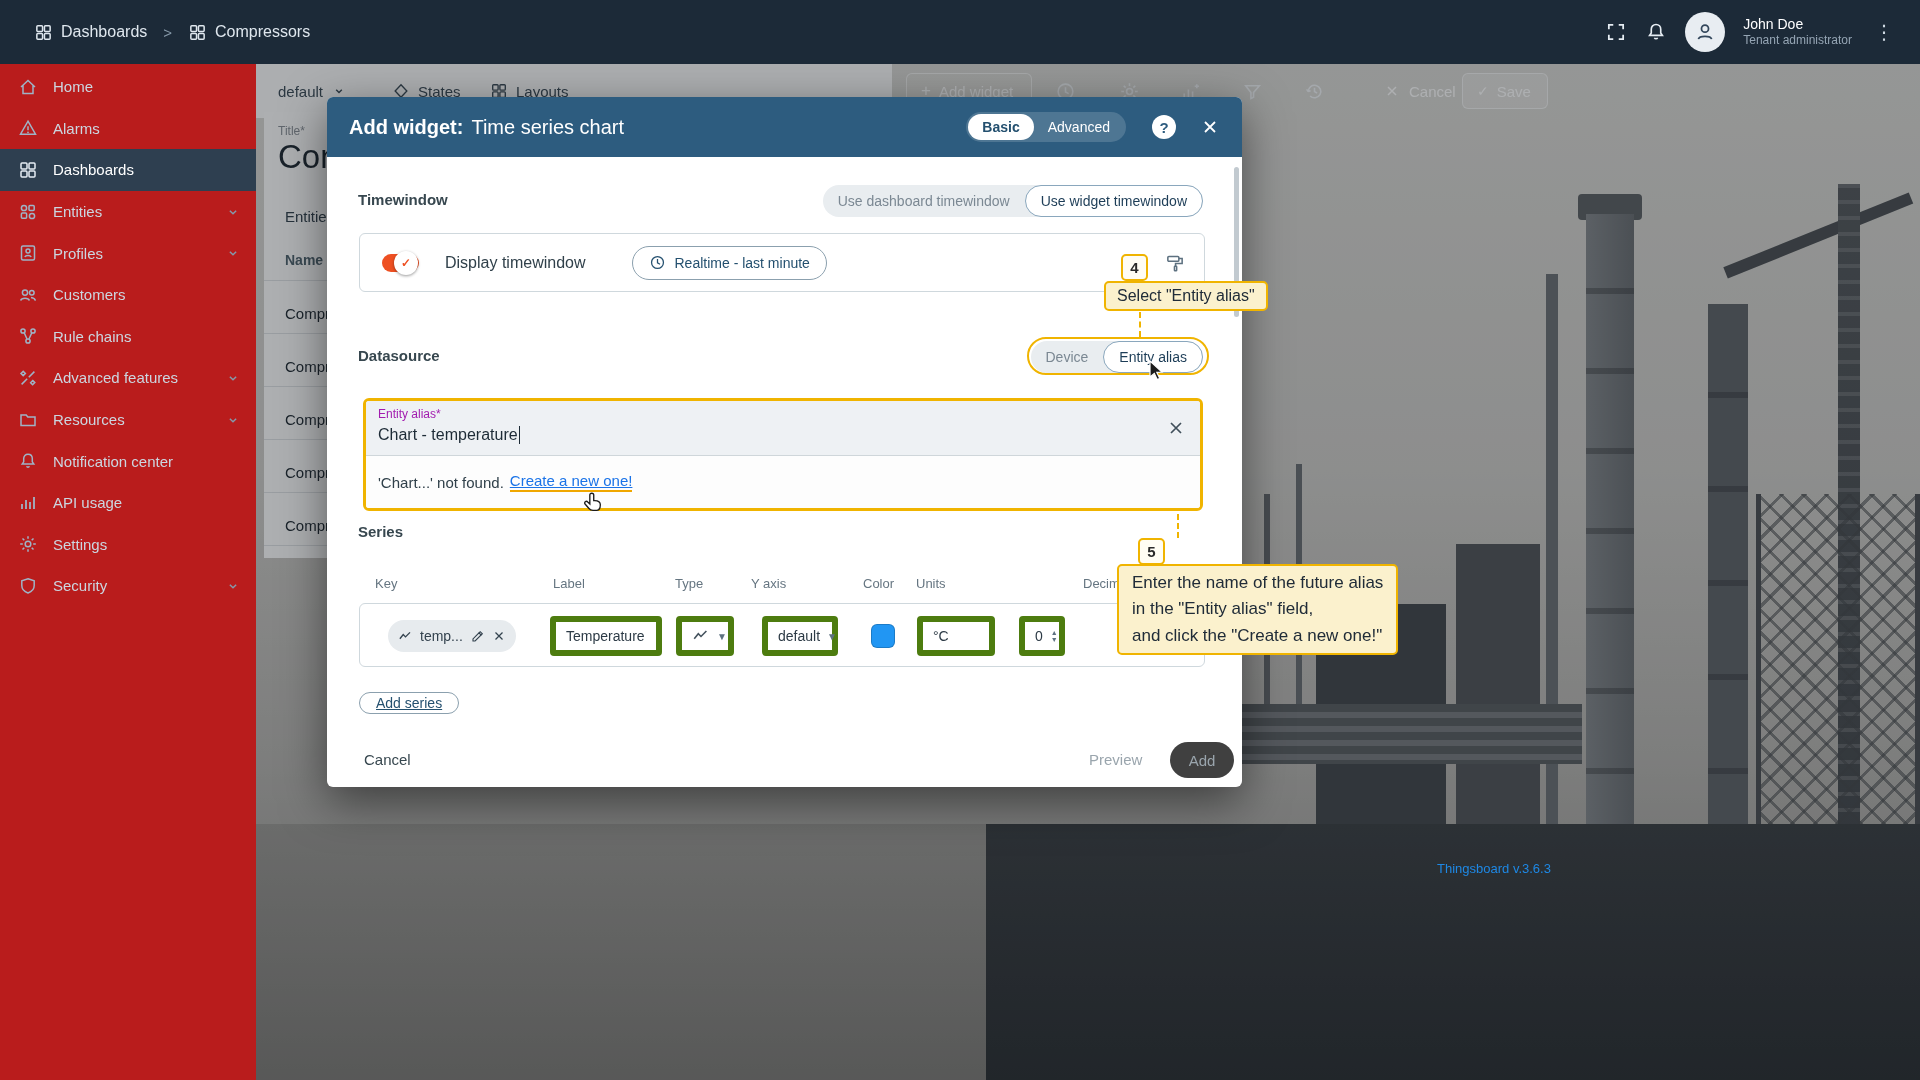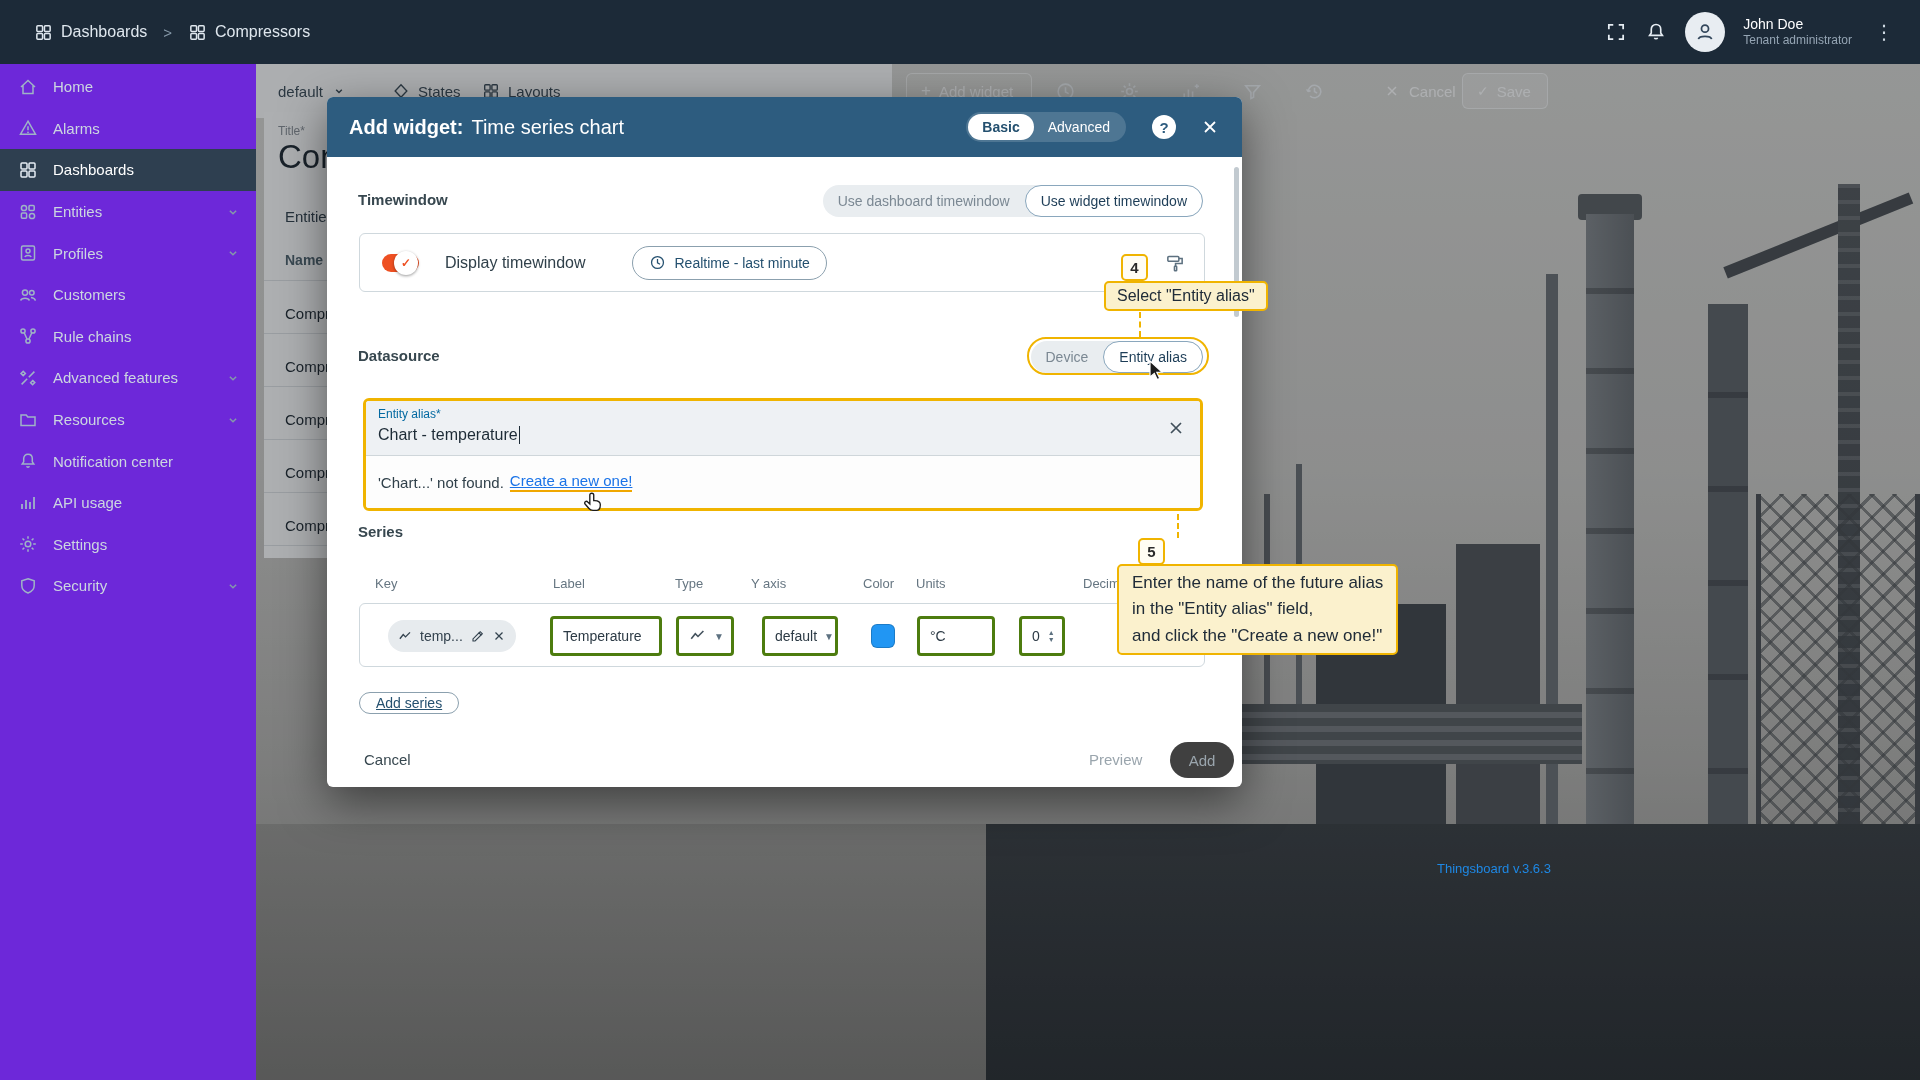--- a/index.html
+++ b/index.html
@@ -17,21 +17,21 @@
   .crumb{display:flex;align-items:center;gap:8px;cursor:pointer;}
   .crumb-sep{color:#8699a9;font-size:15px;margin:0 6px;}
   .top-right{margin-left:auto;display:flex;align-items:center;gap:18px;padding-right:22px;color:#e6edf3;}
   .avatar{width:40px;height:40px;border-radius:50%;background:#e8edf2;display:flex;align-items:center;justify-content:center;color:#33475c;}
   .user-meta{line-height:1.25;}
   .user-name{font-size:14px;color:#fff;}
   .user-role{font-size:12px;color:#95a5b4;}
   .kebab{font-size:20px;color:#cdd8e2;letter-spacing:0;line-height:1;padding:0 4px;cursor:pointer;}
 
   
-  .side{position:absolute;left:0;top:64px;bottom:0;width:256px;background:#6d28d9;z-index:40;padding-top:2px;}
+  .side{position:absolute;left:0;top:64px;bottom:0;width:256px;background:#b91c1c;z-index:40;padding-top:2px;}
   .nav-item{height:41.6px;display:flex;align-items:center;gap:15px;padding:0 14px 0 18px;color:#9fb3c6;cursor:pointer;}
   .nav-item .lbl{font-size:15px;color:#ccd6e0;white-space:nowrap;}
   .nav-item.active{background:#2e3f50;}
   .nav-item.active .lbl{color:#ffffff;}
   .nav-item.active{color:#e6eef5;}
   .nav-chev{margin-left:auto;color:#8599aa;}
 
   
   .content{position:absolute;left:256px;top:64px;width:1664px;height:1016px;overflow:hidden;}
   .photo{position:absolute;inset:0;background:linear-gradient(180deg,#dbdad6 0%,#cfcdc9 40%,#b7b5b1 68%,#908e8a 100%);}
@@ -67,31 +67,31 @@
 
   .tw-box{position:absolute;left:32px;top:136px;width:846px;height:59px;border:1px solid #cfd8dd;border-radius:6px;display:flex;align-items:center;}
   .switch{width:37px;height:18px;border-radius:10px;background:#ee5022;position:relative;margin-left:22px;cursor:pointer;flex:none;}
   .knob{position:absolute;right:1px;top:-3px;width:24px;height:24px;border-radius:50%;background:#fff;box-shadow:0 1px 3px rgba(0,0,0,.4);display:flex;align-items:center;justify-content:center;color:#ee5022;font-size:12px;font-weight:700;}
   .tw-label{font-size:16px;color:#30404a;margin-left:26px;}
   .pill-btn{display:flex;align-items:center;gap:9px;border:1px solid #8ba0ae;border-radius:18px;height:34px;padding:0 16px;color:#24506f;font-size:14px;margin-left:46px;cursor:pointer;white-space:nowrap;}
   .tw-style{margin-left:auto;margin-right:18px;color:#5d7180;cursor:pointer;}
 
   .alias-wrap{position:absolute;left:36px;top:301px;width:840px;border:3px solid #f0b400;border-radius:6px;background:#fff;overflow:hidden;}
   .alias-input{height:55px;background:#eef1f4;position:relative;border-bottom:1px solid #cfd6da;}
-  .alias-label{position:absolute;left:12px;top:6px;font-size:12px;color:#0369a1;}
+  .alias-label{position:absolute;left:12px;top:6px;font-size:12px;color:#a21caf;}
   .alias-value{position:absolute;left:12px;top:25px;font-size:16px;color:#1d2b36;display:flex;align-items:center;}
   .caret{display:inline-block;width:1.5px;height:18px;background:#1d2b36;margin-left:1px;}
   .alias-clear{position:absolute;right:14px;top:17px;color:#41505b;cursor:pointer;}
   .alias-dd{height:52px;display:flex;align-items:center;padding-left:12px;font-size:15px;color:#30404a;background:#fdfdfd;}
   .create-link{color:#1a73e8;text-decoration:underline;margin-left:6px;border-bottom:2px solid #f0a700;padding-bottom:1px;cursor:pointer;}
 
   .col-h{position:absolute;top:479px;font-size:13px;color:#657581;}
   .row-box{position:absolute;left:32px;top:506px;width:846px;height:64px;border:1px solid #cfd8dd;border-radius:6px;}
   .chip{position:absolute;left:28px;top:16px;height:32px;background:#e7ebee;border-radius:16px;display:flex;align-items:center;gap:7px;padding:0 10px;color:#33424e;font-size:14px;cursor:pointer;}
-  .mini-input{position:absolute;top:12px;height:40px;border:3px solid #4d7c0f;border-radius:4px;display:flex;align-items:center;padding:0 10px;font-size:14px;color:#2c3a45;background:#fff;}
+  .mini-input{position:absolute;top:12px;height:40px;border:6px solid #4d7c0f;border-radius:4px;display:flex;align-items:center;padding:0 10px;font-size:14px;color:#2c3a45;background:#fff;}
   .sel-caret{color:#5d7180;font-size:10px;margin-left:7px;}
   .swatch{position:absolute;left:511px;top:20px;width:24px;height:24px;border-radius:6px;border:1px solid rgba(0,0,0,.18);cursor:pointer;}
   .stepper{display:flex;flex-direction:column;margin-left:8px;color:#5d7180;font-size:7px;line-height:1;cursor:pointer;}
   .row-gear{position:absolute;right:22px;top:21px;color:#5d7180;cursor:pointer;}
   .add-series{position:absolute;left:32px;top:595px;height:22px;border:1px solid #8ba0ae;border-radius:17px;display:flex;align-items:center;padding:0 16px;font-size:14px;color:#24506f;cursor:pointer;background:#fff;text-decoration:underline;}
 
   .m-cancel{position:absolute;left:37px;top:654px;font-size:15px;color:#37474f;cursor:pointer;}
   .m-preview{position:absolute;left:762px;top:654px;font-size:15px;color:#9aa5ad;cursor:pointer;}
   .m-add{position:absolute;left:843px;top:645px;width:64px;height:36px;border-radius:18px;background:#404040;color:#9aa5ad;font-size:15px;display:flex;align-items:center;justify-content:center;cursor:pointer;}
   .m-scroll{position:absolute;right:3px;top:70px;width:5px;height:150px;border-radius:3px;background:#c2cad0;}
@@ -372,21 +372,21 @@
       <svg class="ic" width="16" height="16" viewBox="0 0 20 20" fill="none" stroke="currentColor" stroke-width="1.8">
           <use href="#i-chev"></use>
         </svg>
     </div>
     <div class="tb-item" style="left:136px;">
       <svg class="ic" width="18" height="18" viewBox="0 0 20 20" fill="none" stroke="currentColor" stroke-width="1.5">
           <use href="#i-diamond"></use>
         </svg>
       <span>States</span>
     </div>
-    <div class="tb-item" style="left:226px;">
+    <div class="tb-item" style="left:234px;">
       <svg class="ic" width="18" height="18" viewBox="0 0 20 20" fill="none" stroke="currentColor" stroke-width="1.5">
           <use href="#i-grid"></use>
         </svg>
       <span>Layouts</span>
     </div>
 
     <div class="tbtn" style="left:650px;width:126px;">
       <span style="font-size:17px;">+</span>
       <span>Add widget</span>
     </div>

